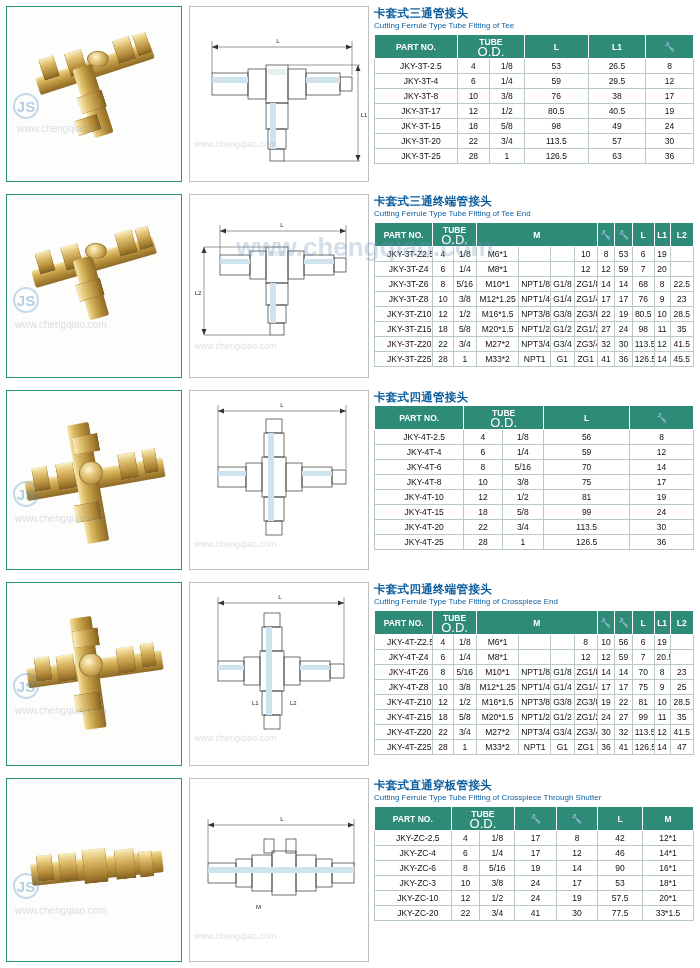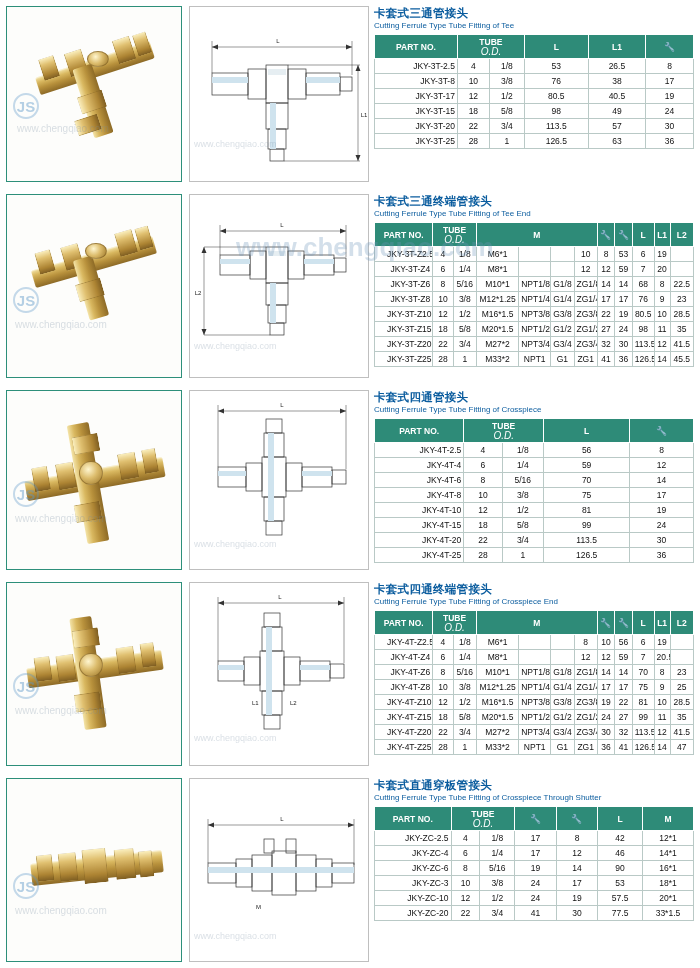--- a/index.html
+++ b/index.html
@@ -80,29 +80,28 @@
     border: 1px solid #b9c9c6;
     font-size: 8.5px;
     padding: 1.5px 2px;
     text-align: center;
     color: #111;
     line-height: 11px;
     white-space: nowrap;
     overflow: hidden;
   }
   table.spec td.part {
-    text-align: right;
+    text-align: center;
     padding-left: 12px;
   }
   .th-sub {
-    font-size: 10px;
+    font-size: 13px;
     font-weight: normal;
     display: block;
     line-height: 9px;
-    font-style: italic;
   }
   .wrench {
     font-family: "DejaVu Sans", sans-serif;
     font-size: 9px;
   }
 
   
   .wm {
     position: absolute;
     color: rgba(120,140,160,0.28);
@@ -253,20 +252,28 @@
           </tr>
         </thead>
         <tbody>
           <tr>
               <td class="part">JKY-3T-2.5</td>
               <td>4</td>
               <td>1/8</td>
               <td>53</td>
               <td>26.5</td>
               <td>8</td>
+            </tr>
+          <tr>
+              <td class="part">JKY-3T-4</td>
+              <td>6</td>
+              <td>1/4</td>
+              <td>59</td>
+              <td>29.5</td>
+              <td>12</td>
             </tr>
           <tr>
               <td class="part">JKY-3T-8</td>
               <td>10</td>
               <td>3/8</td>
               <td>76</td>
               <td>38</td>
               <td>17</td>
             </tr>
           <tr>
@@ -538,21 +545,20 @@
           <line x1="28" y1="20" x2="156" y2="20" class="dim"></line>
           <polygon points="28,20 34,17.5 34,22.5" fill="#333"></polygon>
           <polygon points="156,20 150,17.5 150,22.5" fill="#333"></polygon>
           <text x="92" y="16" class="txt" text-anchor="middle">L</text>
         </svg>
         <div class="wm" style="left:4px;top:148px;font-size:9px;">www.chengqiao.com</div>
       </div>
     </div>
     <div class="table-cell">
       <div class="tbl-title-cn">卡套式四通管接头</div>
-      <div class="tbl-title-en">Cutting Ferrule Type Tube Fitting of  Crosspiece</div>
       <table class="spec">
         <colgroup>
             <col style="width:28%">
             <col style="width:12%">
             <col style="width:13%">
             <col style="width:27%">
             <col style="width:20%">
           </colgroup>
         <thead>
           <tr>

